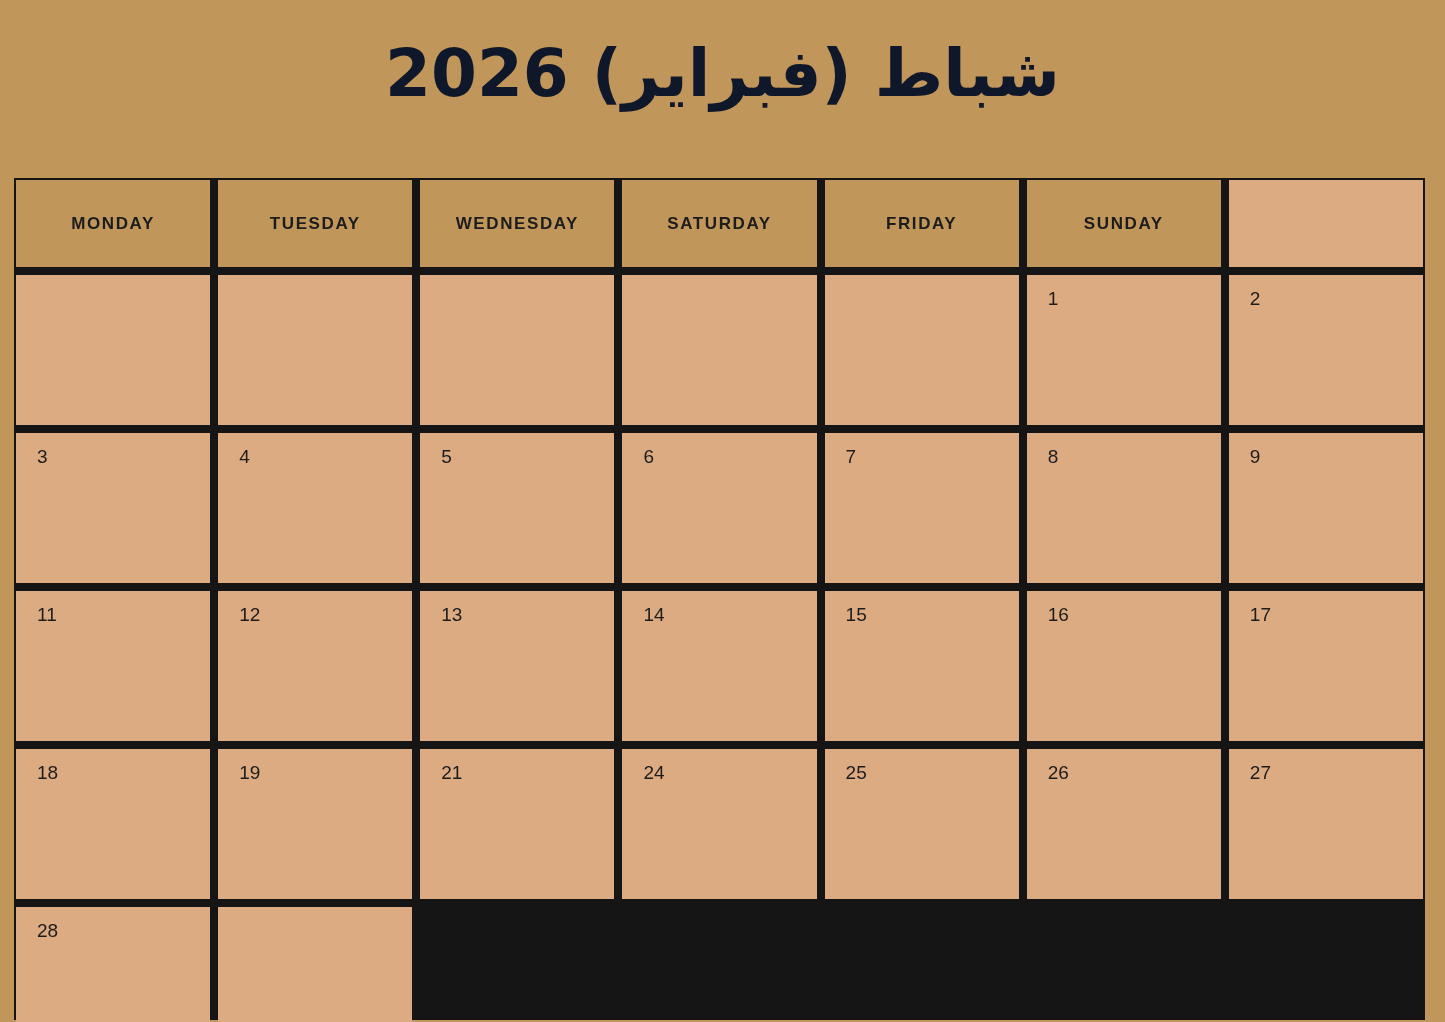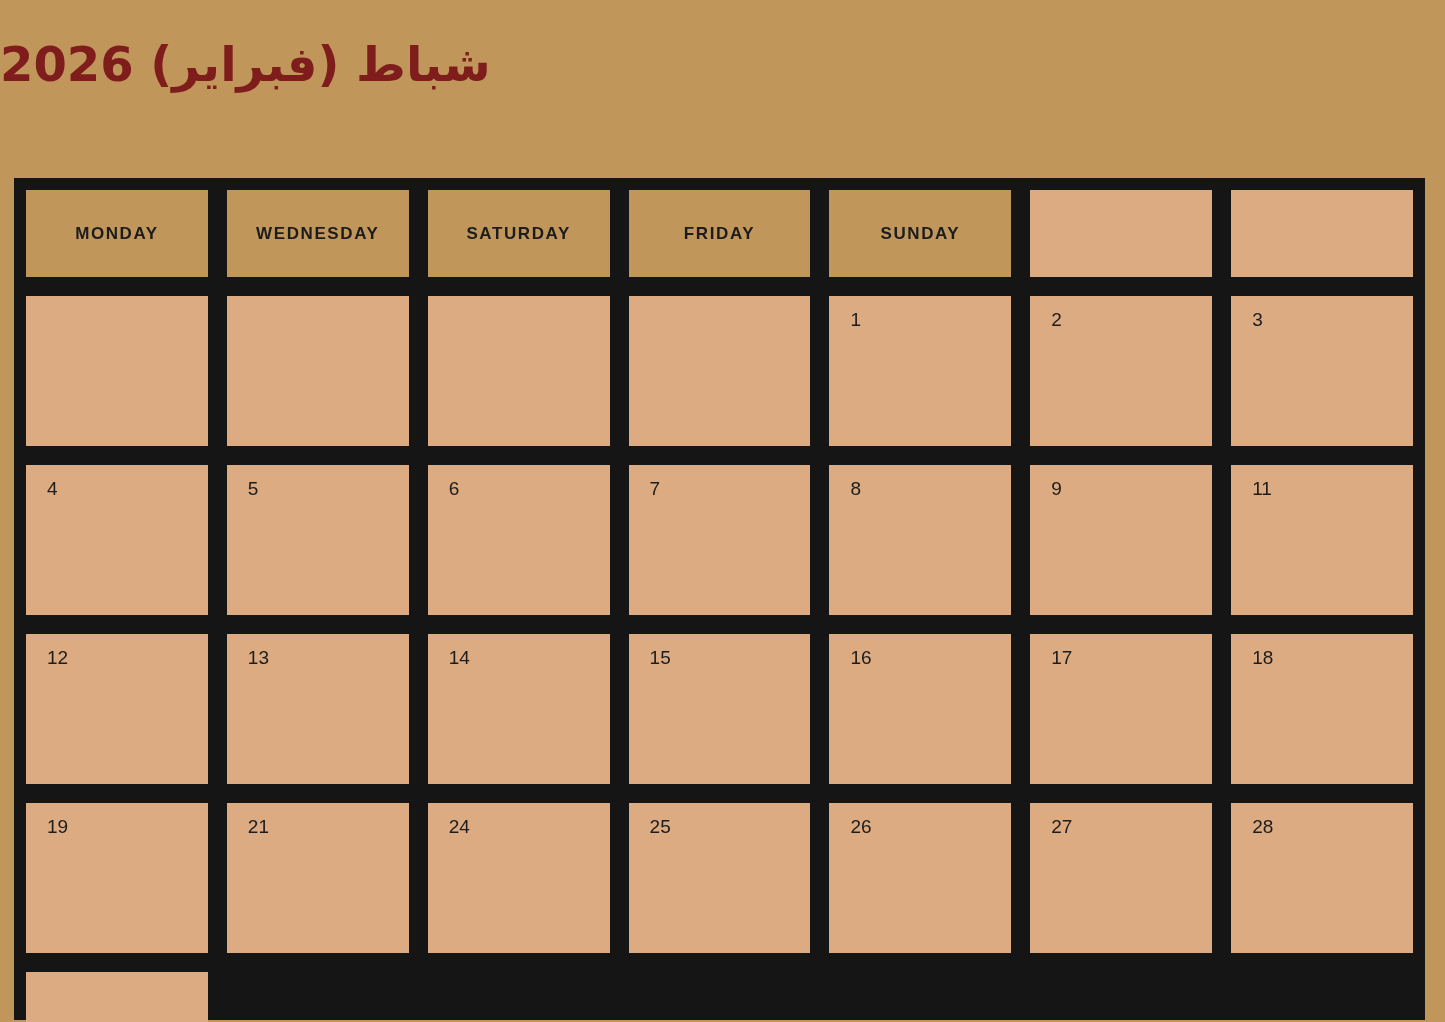--- a/index.html
+++ b/index.html
@@ -16,39 +16,39 @@
     overflow: hidden;
     background: var(--page-bg);
     font-family: "Liberation Sans", sans-serif;
     color: var(--text);
   }
   .title {
     position: absolute;
     top: 38px;
     left: 0;
     width: 1445px;
-    text-align: left;
+    text-align: center;
     font-family: "DejaVu Sans", sans-serif;
     font-weight: bold;
-    font-size: 48px;
+    font-size: 66px;
     line-height: 1.1;
-    color: #7f1d1d;
+    color: #0f172a;
     letter-spacing: 0px;
   }
   .calendar {
     position: absolute;
     top: 178px;
     left: 14px;
     width: 1411px;
     height: 842px;
     display: grid;
     grid-template-columns: repeat(7, 1fr);
     grid-template-rows: 87px 150px 150px 150px 150px 141px;
-    gap: 19px;
-    padding: 12px;
+    gap: 8px;
+    padding: 2px;
     background: var(--grid);
   }
   .weekday {
     background: var(--header-bg);
     display: flex;
     align-items: center;
     justify-content: center;
     font-size: 17px;
     font-weight: bold;
     letter-spacing: 1.6px;
@@ -63,20 +63,21 @@
   }
 </style>
 </head>
 <body>
 
 <h1 class="title" dir="rtl">شباط (فبراير) 2026</h1>
 
 <div class="calendar">
 
   <div class="weekday">MONDAY</div>
+  <div class="weekday">TUESDAY</div>
   <div class="weekday">WEDNESDAY</div>
   <div class="weekday">SATURDAY</div>
   <div class="weekday">FRIDAY</div>
   <div class="weekday">SUNDAY</div>
 
   <div class="day"></div>
   <div class="day"></div>
   <div class="day"></div>
   <div class="day"></div>
   <div class="day"></div>

